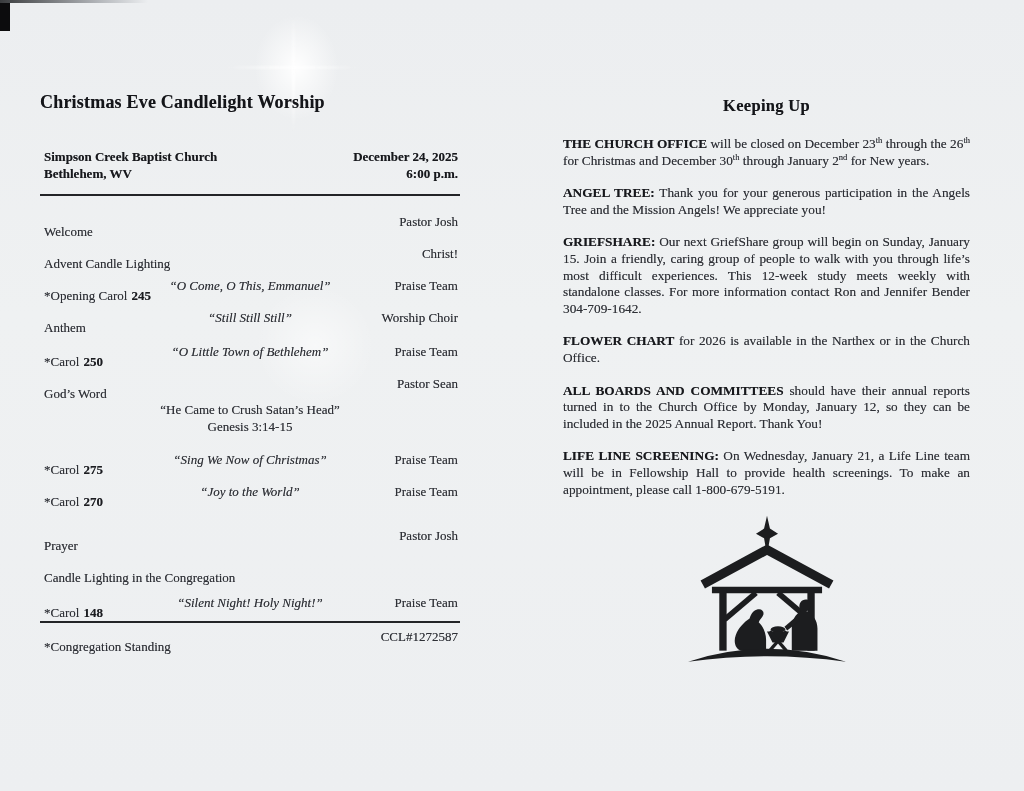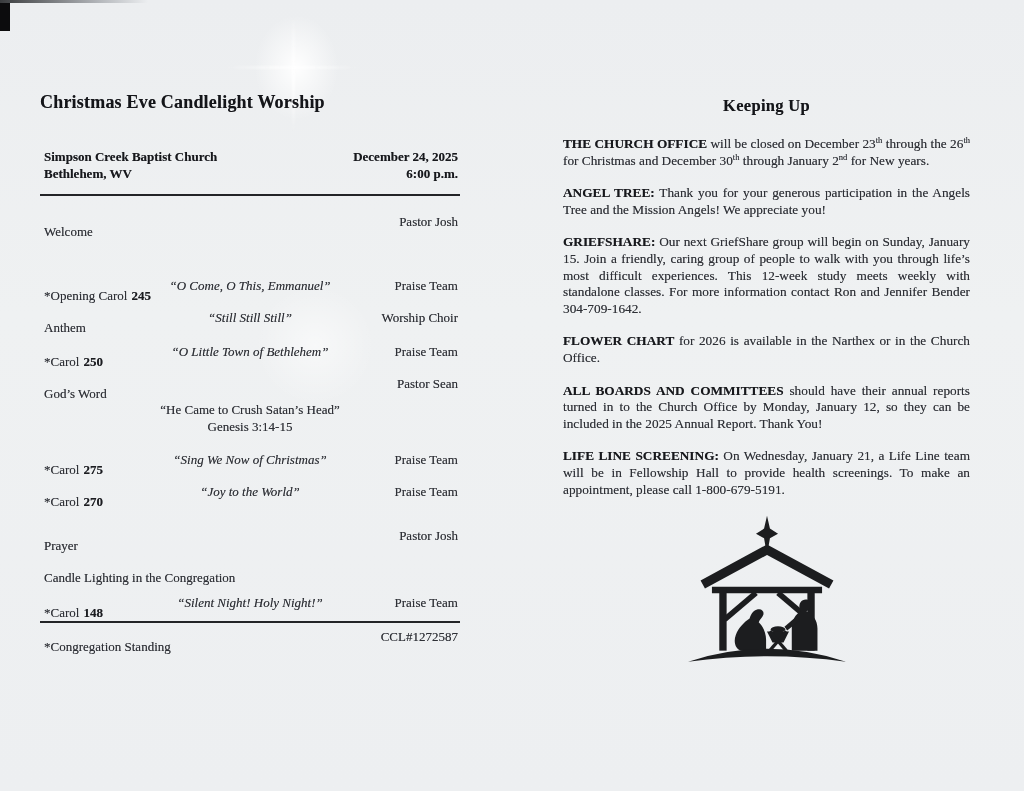--- a/index.html
+++ b/index.html
@@ -75,20 +75,25 @@
     </div>
 
     <div class="rule" style="top:194px"></div>
 
     <div class="row" style="top:214px">
       <span class="song"></span>
       <span class="lab"><span>Welcome</span><b></b></span>
       <span class="leader">Pastor Josh</span>
     </div>
 
+    <div class="row" style="top:246px">
+      <span class="song"></span>
+      <span class="lab"><span>Advent Candle Lighting</span><b></b></span>
+      <span class="leader">Christ!</span>
+    </div>
 
     <div class="row" style="top:278px">
       <span class="song">“O Come, O This, Emmanuel”</span>
       <span class="lab"><span>*Opening Carol</span><b>245</b></span>
       <span class="leader">Praise Team</span>
     </div>
 
     <div class="row" style="top:310px">
       <span class="song">“Still Still Still”</span>
       <span class="lab"><span>Anthem</span><b></b></span>

